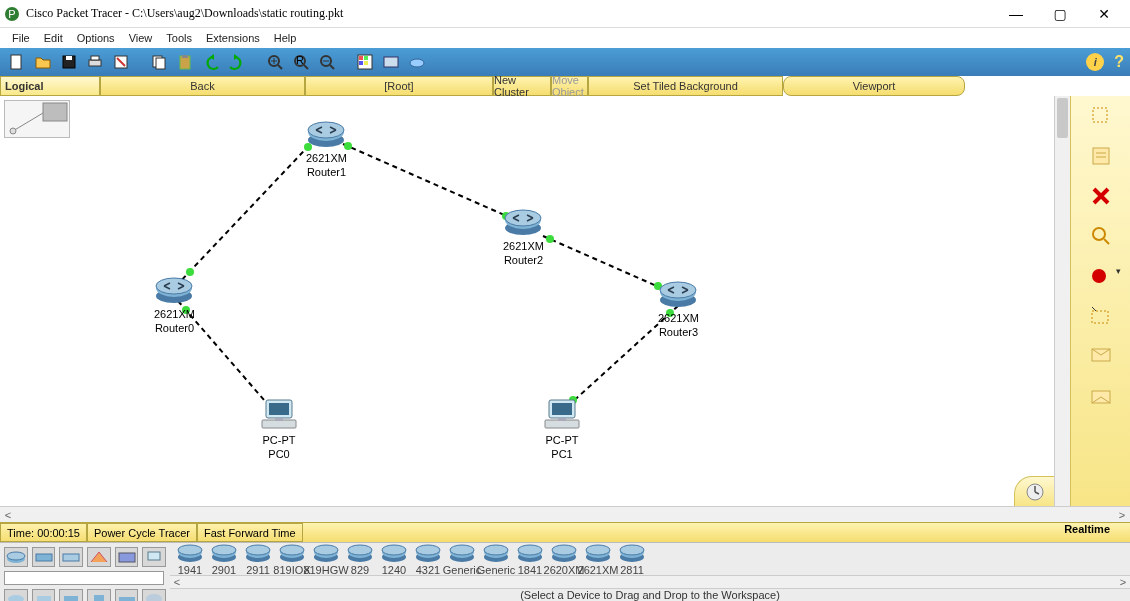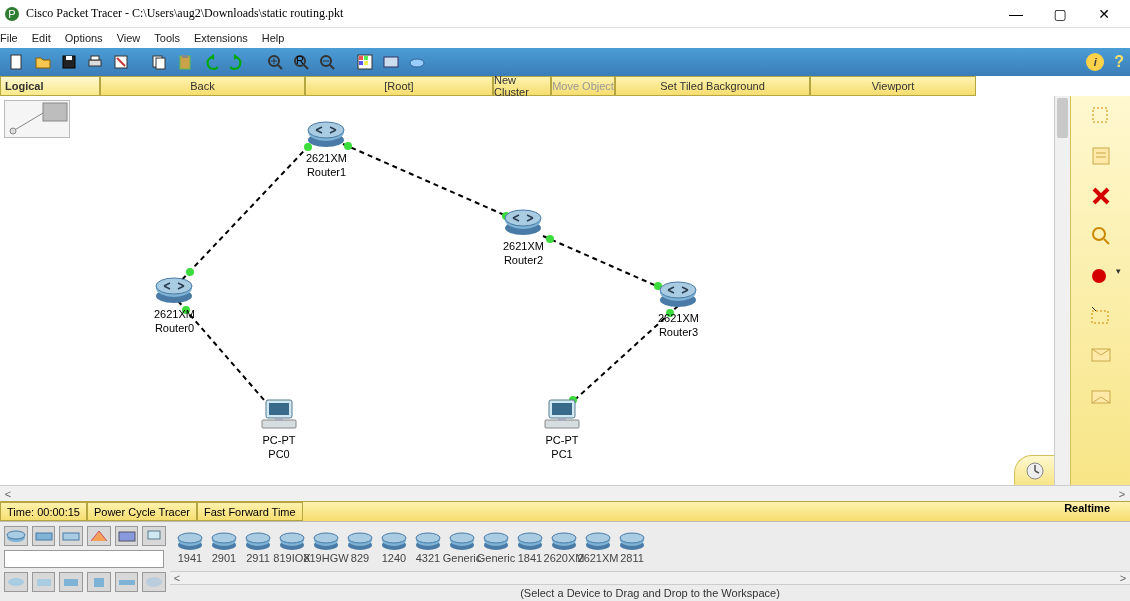--- a/index.html
+++ b/index.html
@@ -2,38 +2,38 @@
 <html><head>
 <meta charset="utf-8">
 <style>
 *{box-sizing:border-box;margin:0;padding:0;font-family:"Segoe UI",Tahoma,sans-serif;font-size:11px;}
 body{background:#fff;width:1130px;height:601px;overflow:hidden;display:flex;flex-direction:column;}
 .titlebar{height:28px;background:#fff;display:flex;align-items:center;padding:0 4px;border-bottom:1px solid #ddd;}
 .titlebar .ticon{width:16px;height:16px;margin-right:6px;}
 .titlebar .title{flex:0 0 auto;font-size:12px;font-family:Liberation Serif, serif;}
 .titlebar .spacer{flex:1;}
 .winbtn{width:44px;height:28px;display:flex;align-items:center;justify-content:center;font-size:14px;}
-.menubar{height:20px;background:#fff;display:flex;align-items:center;padding:0 0;gap:14px;}
+.menubar{height:20px;background:#fff;display:flex;align-items:center;padding:0 12px;gap:14px;}
 .menuitem{font-size:11px;color:#222;}
 .toolbar1{height:28px;background:linear-gradient(#4b9dd6,#3a7db8);display:flex;align-items:center;gap:4px;padding:0 6px;}
 .tool{width:22px;height:22px;display:flex;align-items:center;justify-content:center;color:#222;}
 .tool svg{width:18px;height:18px;}
 .sep{width:8px;}
 .tb1-spacer{flex:1;}
 .infobadge{width:18px;height:18px;border-radius:50%;background:#ffd24a;color:#444;display:flex;align-items:center;justify-content:center;font-style:italic;font-weight:bold;margin-right:6px;}
 .help{color:#ffe26a;font-size:16px;font-weight:bold;}
 .navbar{height:20px;display:flex;background:#fff;}
 .navcell{border:1px solid #b5a642;background:linear-gradient(#fff3b0,#f5dd6e);display:flex;align-items:center;justify-content:center;font-size:11px;color:#333;}
 .navcell.logical{width:100px;font-weight:bold;justify-content:flex-start;padding-left:4px;background:linear-gradient(#fff8d0,#f9e98a);}
 .navcell.back{width:205px;}
 .navcell.root{width:188px;}
 .navcell.nc{width:58px;}
-.navcell.mo{width:64px;color:#999;}
+.navcell.mo{width:37px;color:#999;}
 .navcell.tiled{width:195px;}
-.navcell.vp{width:166px;}
+.navcell.vp{width:182px;border-radius:8px;}
 .navcell.env{flex:1;}
 .workarea{flex:1;position:relative;background:#fff;display:flex;}
 .leftgutter{width:78px;background:#fff;position:relative;}
 .leftgutter .lgbox{position:absolute;top:4px;left:4px;width:66px;height:38px;border:1px solid #bbb;background:#f5f5f5;}
 .canvas{flex:1;position:relative;overflow:hidden;}
 .canvas svg.links{position:absolute;inset:0;width:100%;height:100%;}
 .dot{fill:#3bdc3b;}
 .device{position:absolute;text-align:center;font-size:10px;line-height:1.1;}
 .device .lbl{margin-top:2px;white-space:nowrap;}
 .rtool{width:60px;background:linear-gradient(#fff8d0,#f7e586);border-left:1px solid #d4c15a;display:flex;flex-direction:column;align-items:center;padding-top:6px;gap:12px;}
@@ -41,21 +41,21 @@
 .scroll-v{width:16px;background:#f0f0f0;border-left:1px solid #ccc;position:relative;}
 .scroll-v .thumb{position:absolute;top:2px;left:2px;right:2px;height:40px;background:#c8c8c8;border-radius:2px;}
 .scroll-h{height:16px;background:#f0f0f0;border-top:1px solid #ccc;display:flex;align-items:center;}
 .scroll-h .arrow{width:16px;text-align:center;color:#666;}
 .scroll-h .track{flex:1;}
 .clockbadge{position:absolute;right:0;bottom:0;width:40px;height:30px;background:linear-gradient(#fff8d0,#f7e586);border:1px solid #d4c15a;border-bottom:none;border-right:none;border-top-left-radius:18px;display:flex;align-items:center;justify-content:center;}
 .statusbar{height:20px;background:linear-gradient(#fff3b0,#f5dd6e);display:flex;border-top:1px solid #b5a642;}
 .statusbar .cell{height:100%;border:1px solid #b5a642;display:flex;align-items:center;padding:0 6px;font-size:11px;}
 .statusbar .spacer{flex:1;}
 .statusbar .realtime{font-weight:bold;padding:0 20px;border:none;}
-.bottom{height:80px;background:#ececec;display:flex;border-top:1px solid #bbb;}
+.bottom{height:59px;background:#ececec;display:flex;border-top:1px solid #bbb;}
 .bot-left{width:170px;padding:4px;display:flex;flex-direction:column;gap:4px;}
 .catrow{display:flex;gap:4px;}
 .catbtn{width:24px;height:20px;border:1px solid #999;background:#d8d8d8;display:flex;align-items:center;justify-content:center;}
 .searchbox{width:160px;height:18px;border:1px solid #999;background:#fff;}
 .bot-right{flex:1;display:flex;flex-direction:column;}
 .devstrip{height:50px;display:flex;align-items:center;gap:2px;padding:2px 4px;overflow:hidden;border-bottom:1px solid #ccc;}
 .devitem{width:32px;display:flex;flex-direction:column;align-items:center;font-size:8px;color:#444;}
 .devitem .ic{width:28px;height:22px;}
 .hscroll{height:12px;background:#f0f0f0;display:flex;align-items:center;font-size:10px;color:#666;}
 .hscroll .ar{width:14px;text-align:center;}

